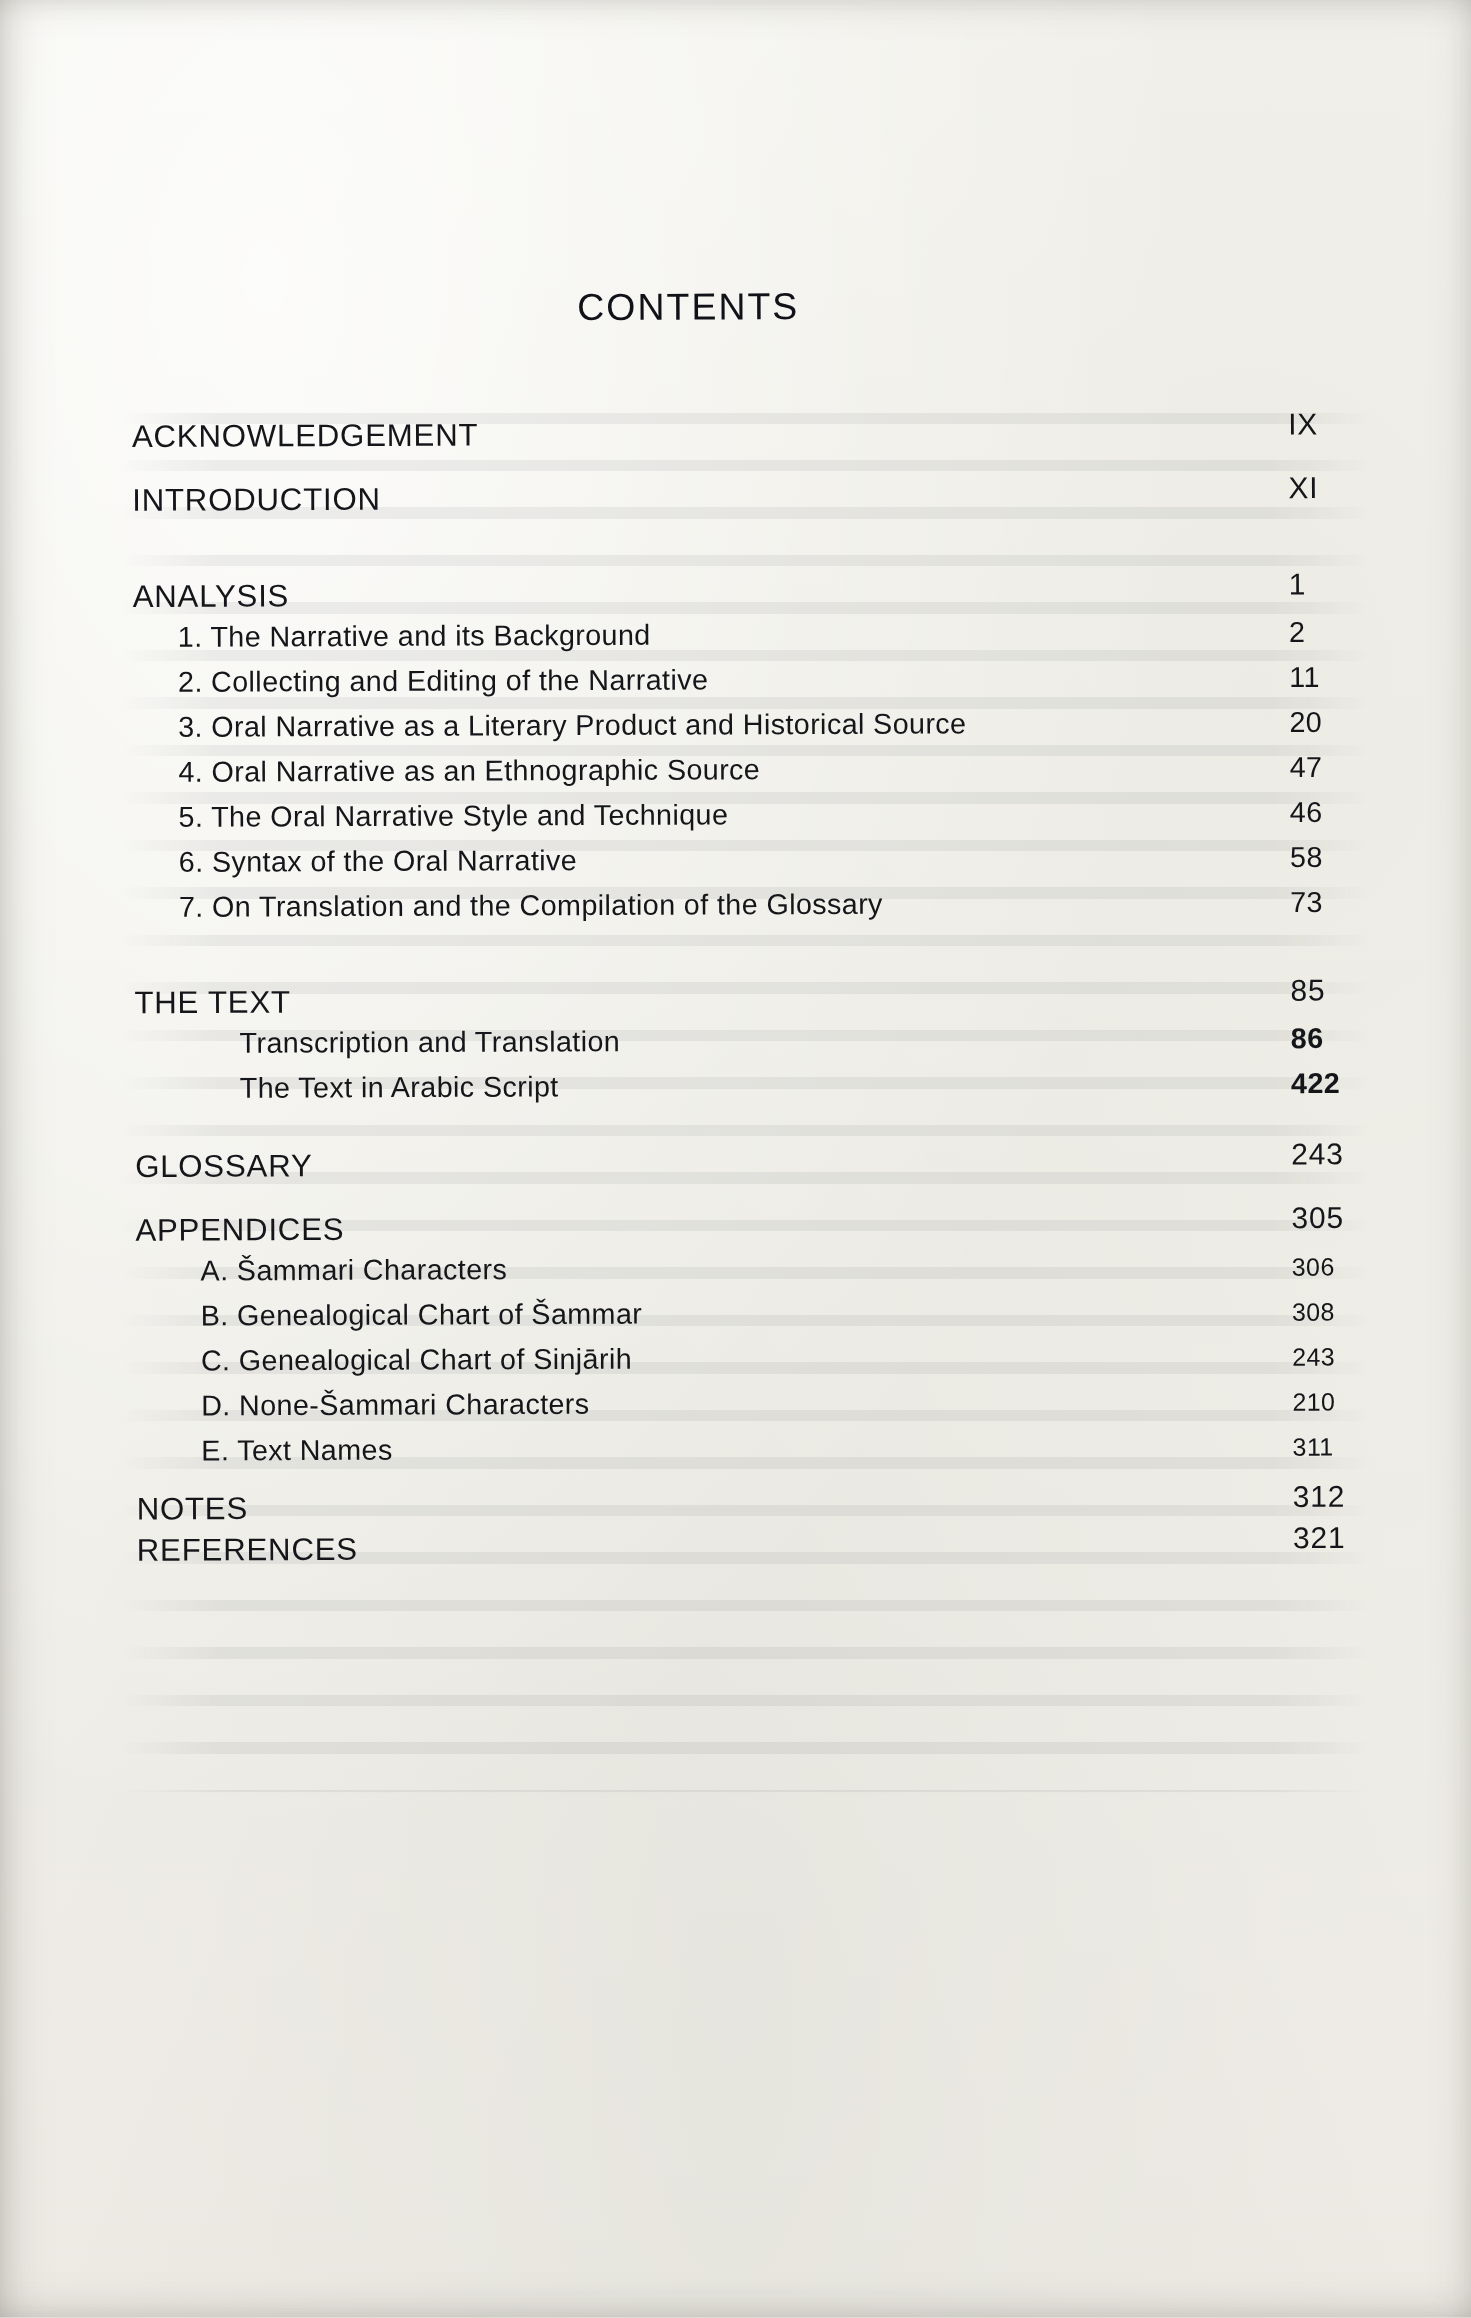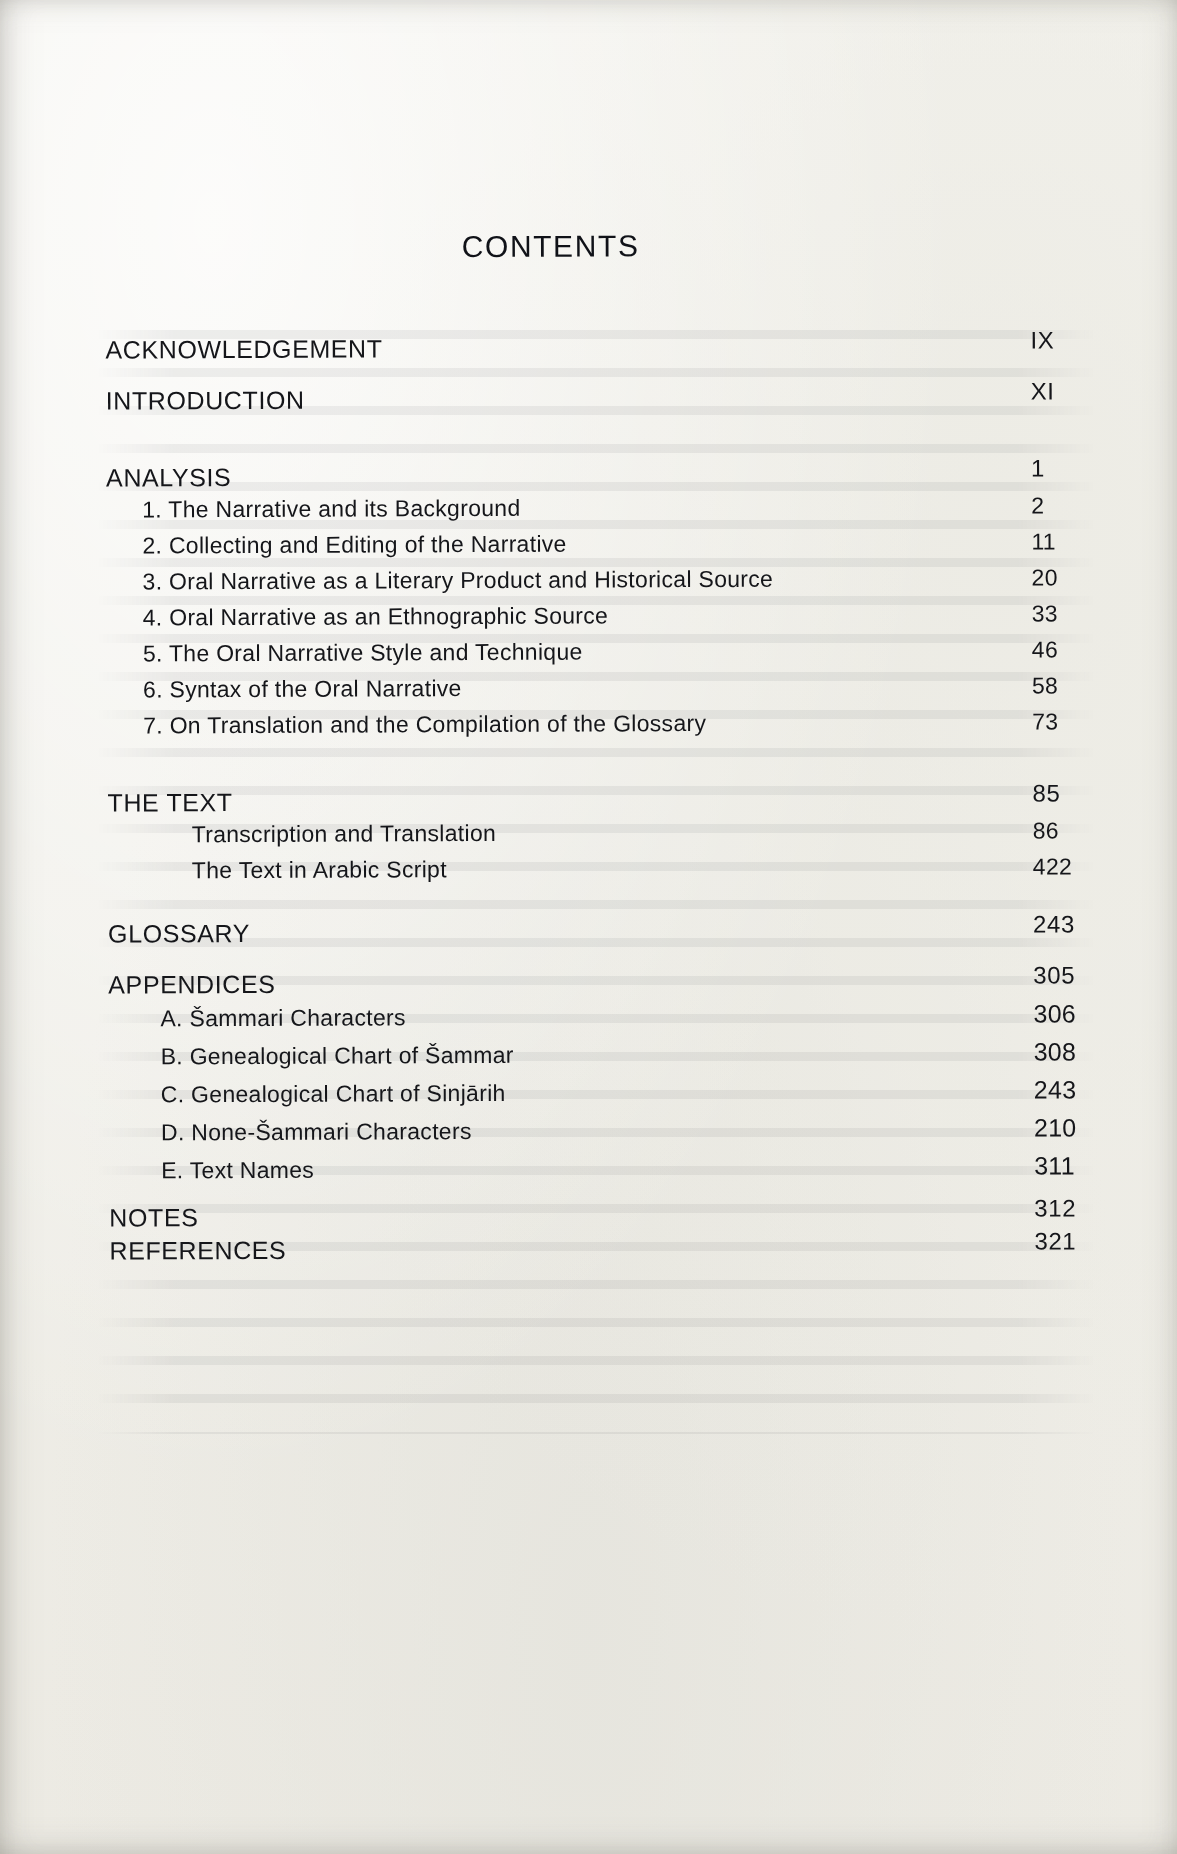--- a/index.html
+++ b/index.html
@@ -112,29 +112,29 @@
     font-size: 23px;
     margin-left: 14px;
   }
   
   .lvl2 {
     font-size: 23px;
     letter-spacing: 0.3px;
     margin-left: 84px;
     margin-bottom: 13px;
   }
-  .lvl2 .page-num { font-size: 23px; }
+  .lvl2 .page-num { font-size: 23px; font-weight: bold; }
   
   .lvl1b {
     font-size: 23px;
     letter-spacing: 0.3px;
     margin-left: 52px;
     margin-bottom: 13px;
   }
-  .lvl1b .page-num { font-size: 25px; }
+  .lvl1b .page-num { font-size: 20px; }
 
   .gap-sm { height: 10px; }
   .gap-md { height: 26px; }
   .gap-lg { height: 40px; }
 
   .tight { margin-bottom: 8px; }
   .num-shift-up { position: relative; top: -6px; }
 
   
   .ink {
@@ -184,21 +184,21 @@
           <span class="page-num">11</span>
         </li>
 
         <li class="row lvl1">
           <span class="label">3. Oral Narrative as a Literary Product and Historical Source</span>
           <span class="page-num">20</span>
         </li>
 
         <li class="row lvl1">
           <span class="label">4. Oral Narrative as an Ethnographic Source</span>
-          <span class="page-num">33</span>
+          <span class="page-num">47</span>
         </li>
 
         <li class="row lvl1">
           <span class="label">5. The Oral Narrative Style and Technique</span>
           <span class="page-num">46</span>
         </li>
 
         <li class="row lvl1">
           <span class="label">6. Syntax of the Oral Narrative</span>
           <span class="page-num">58</span>

